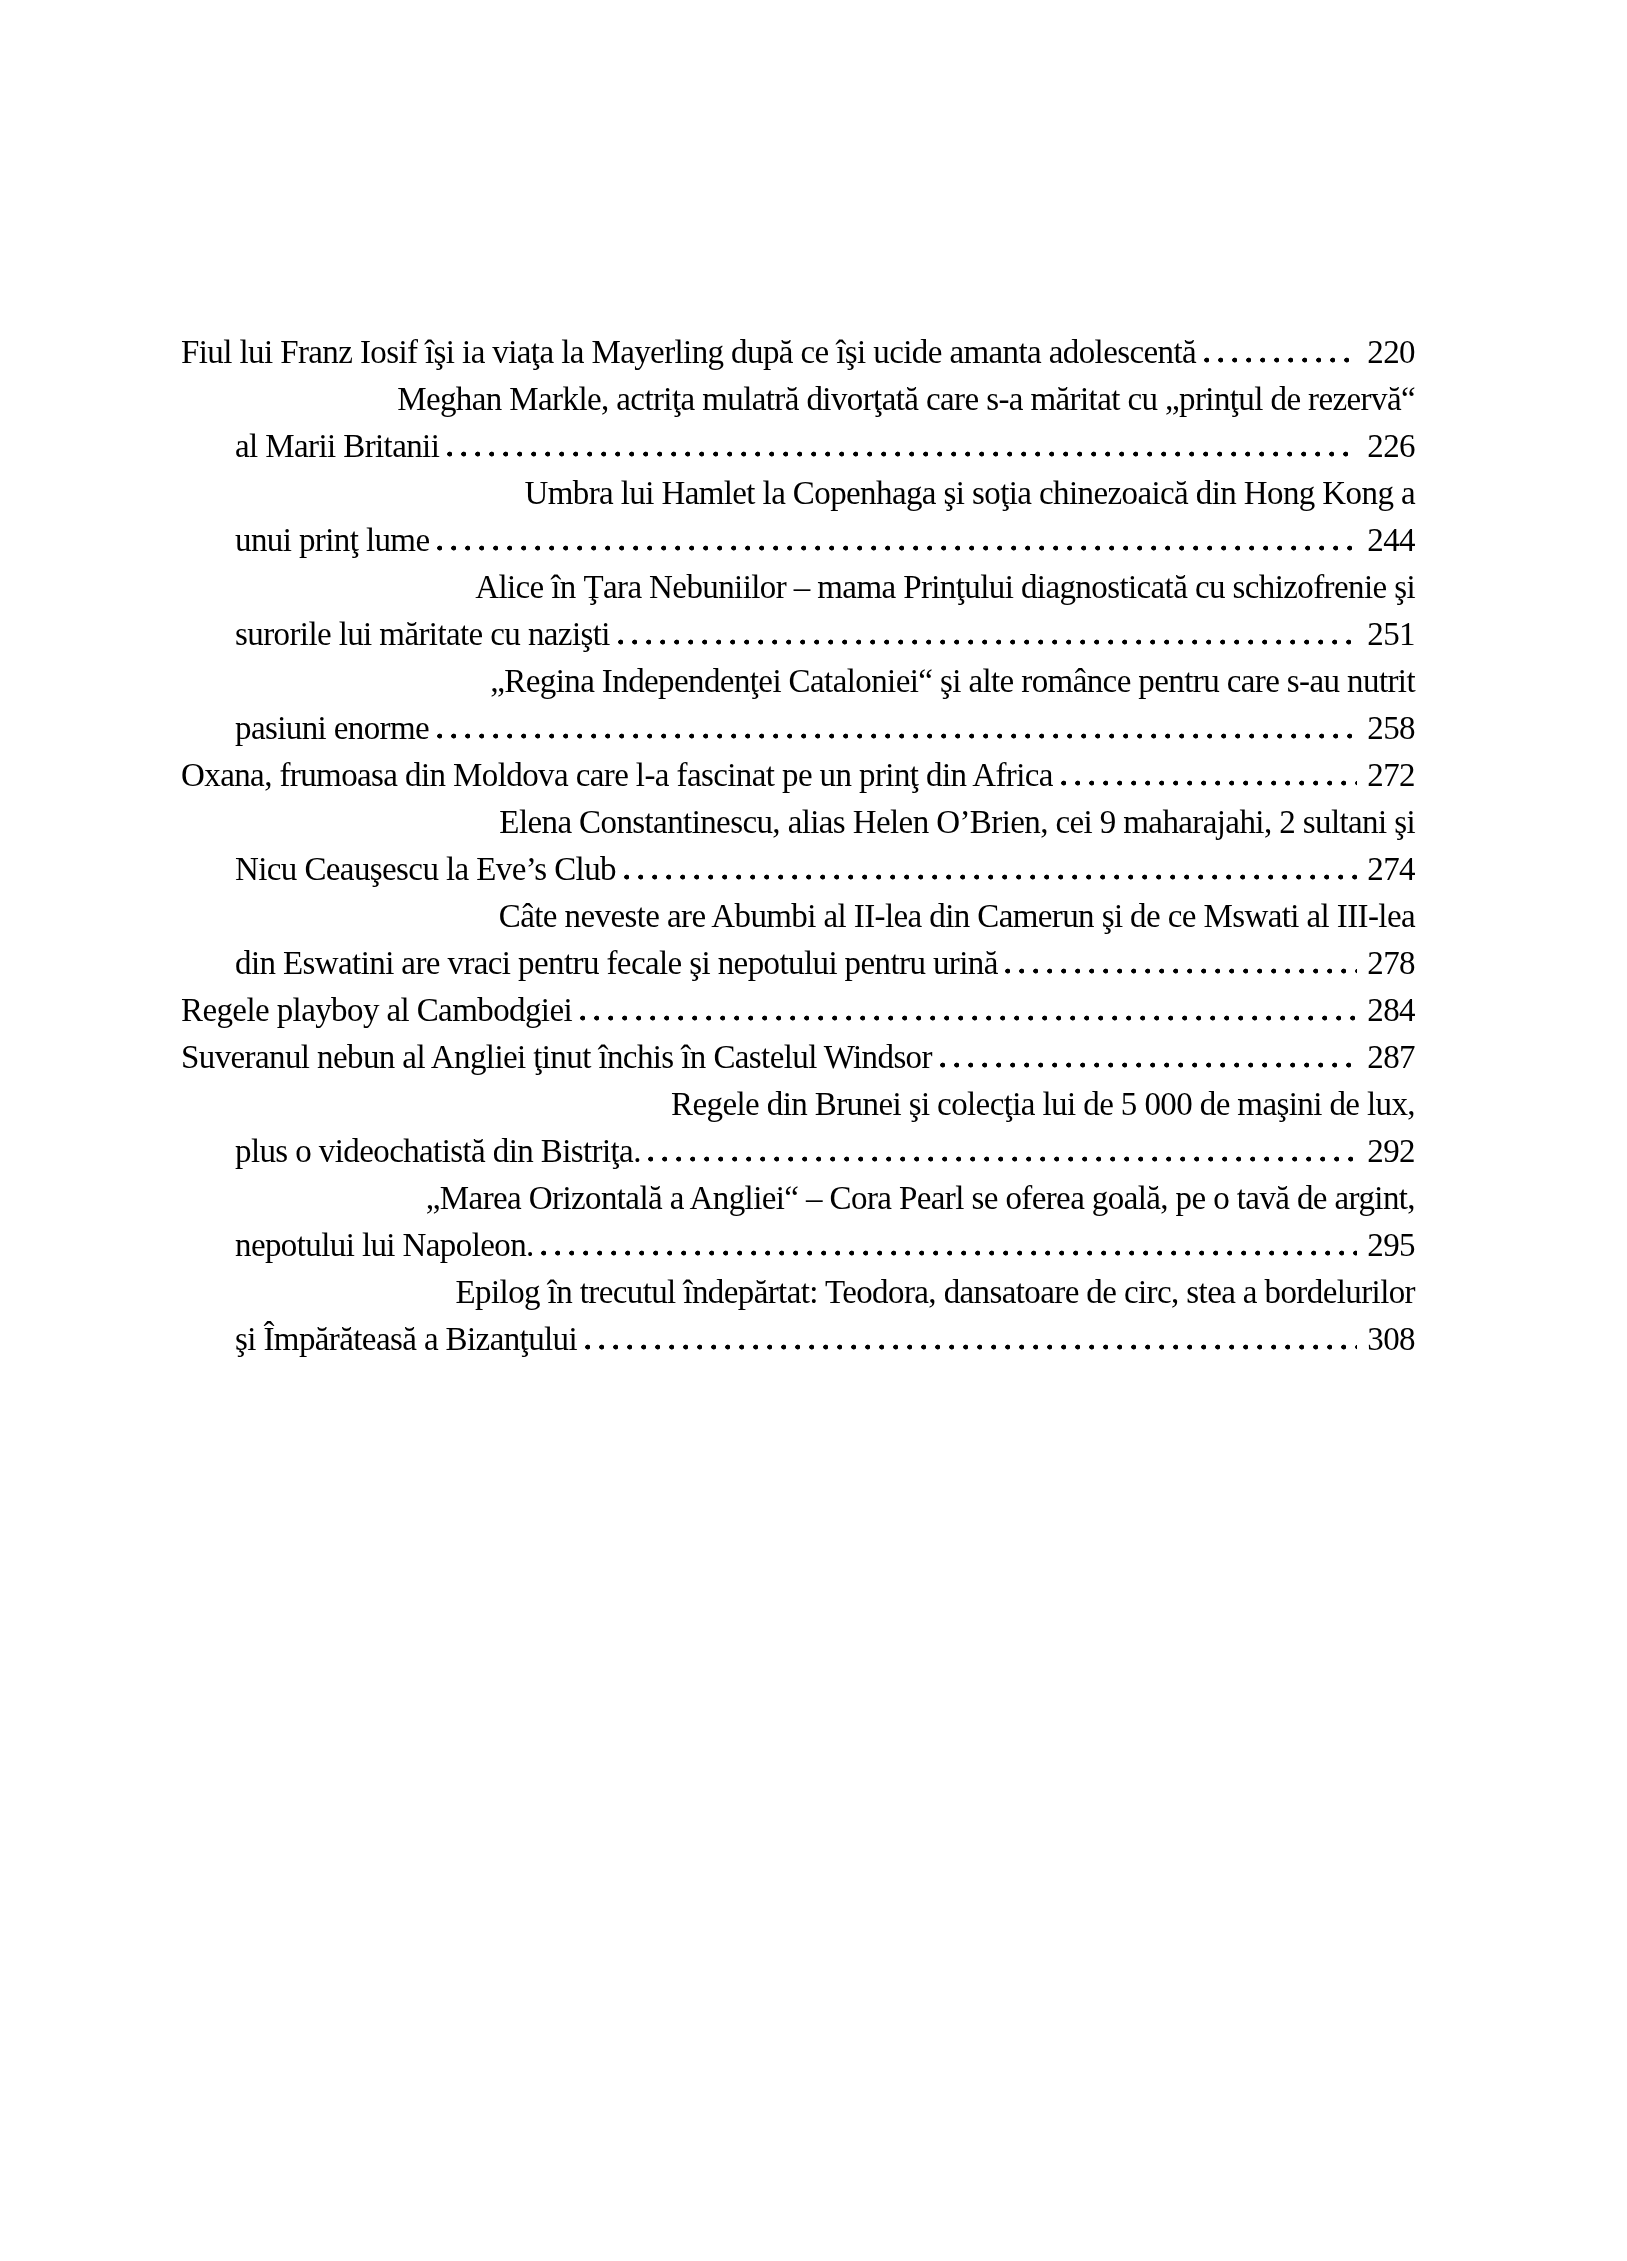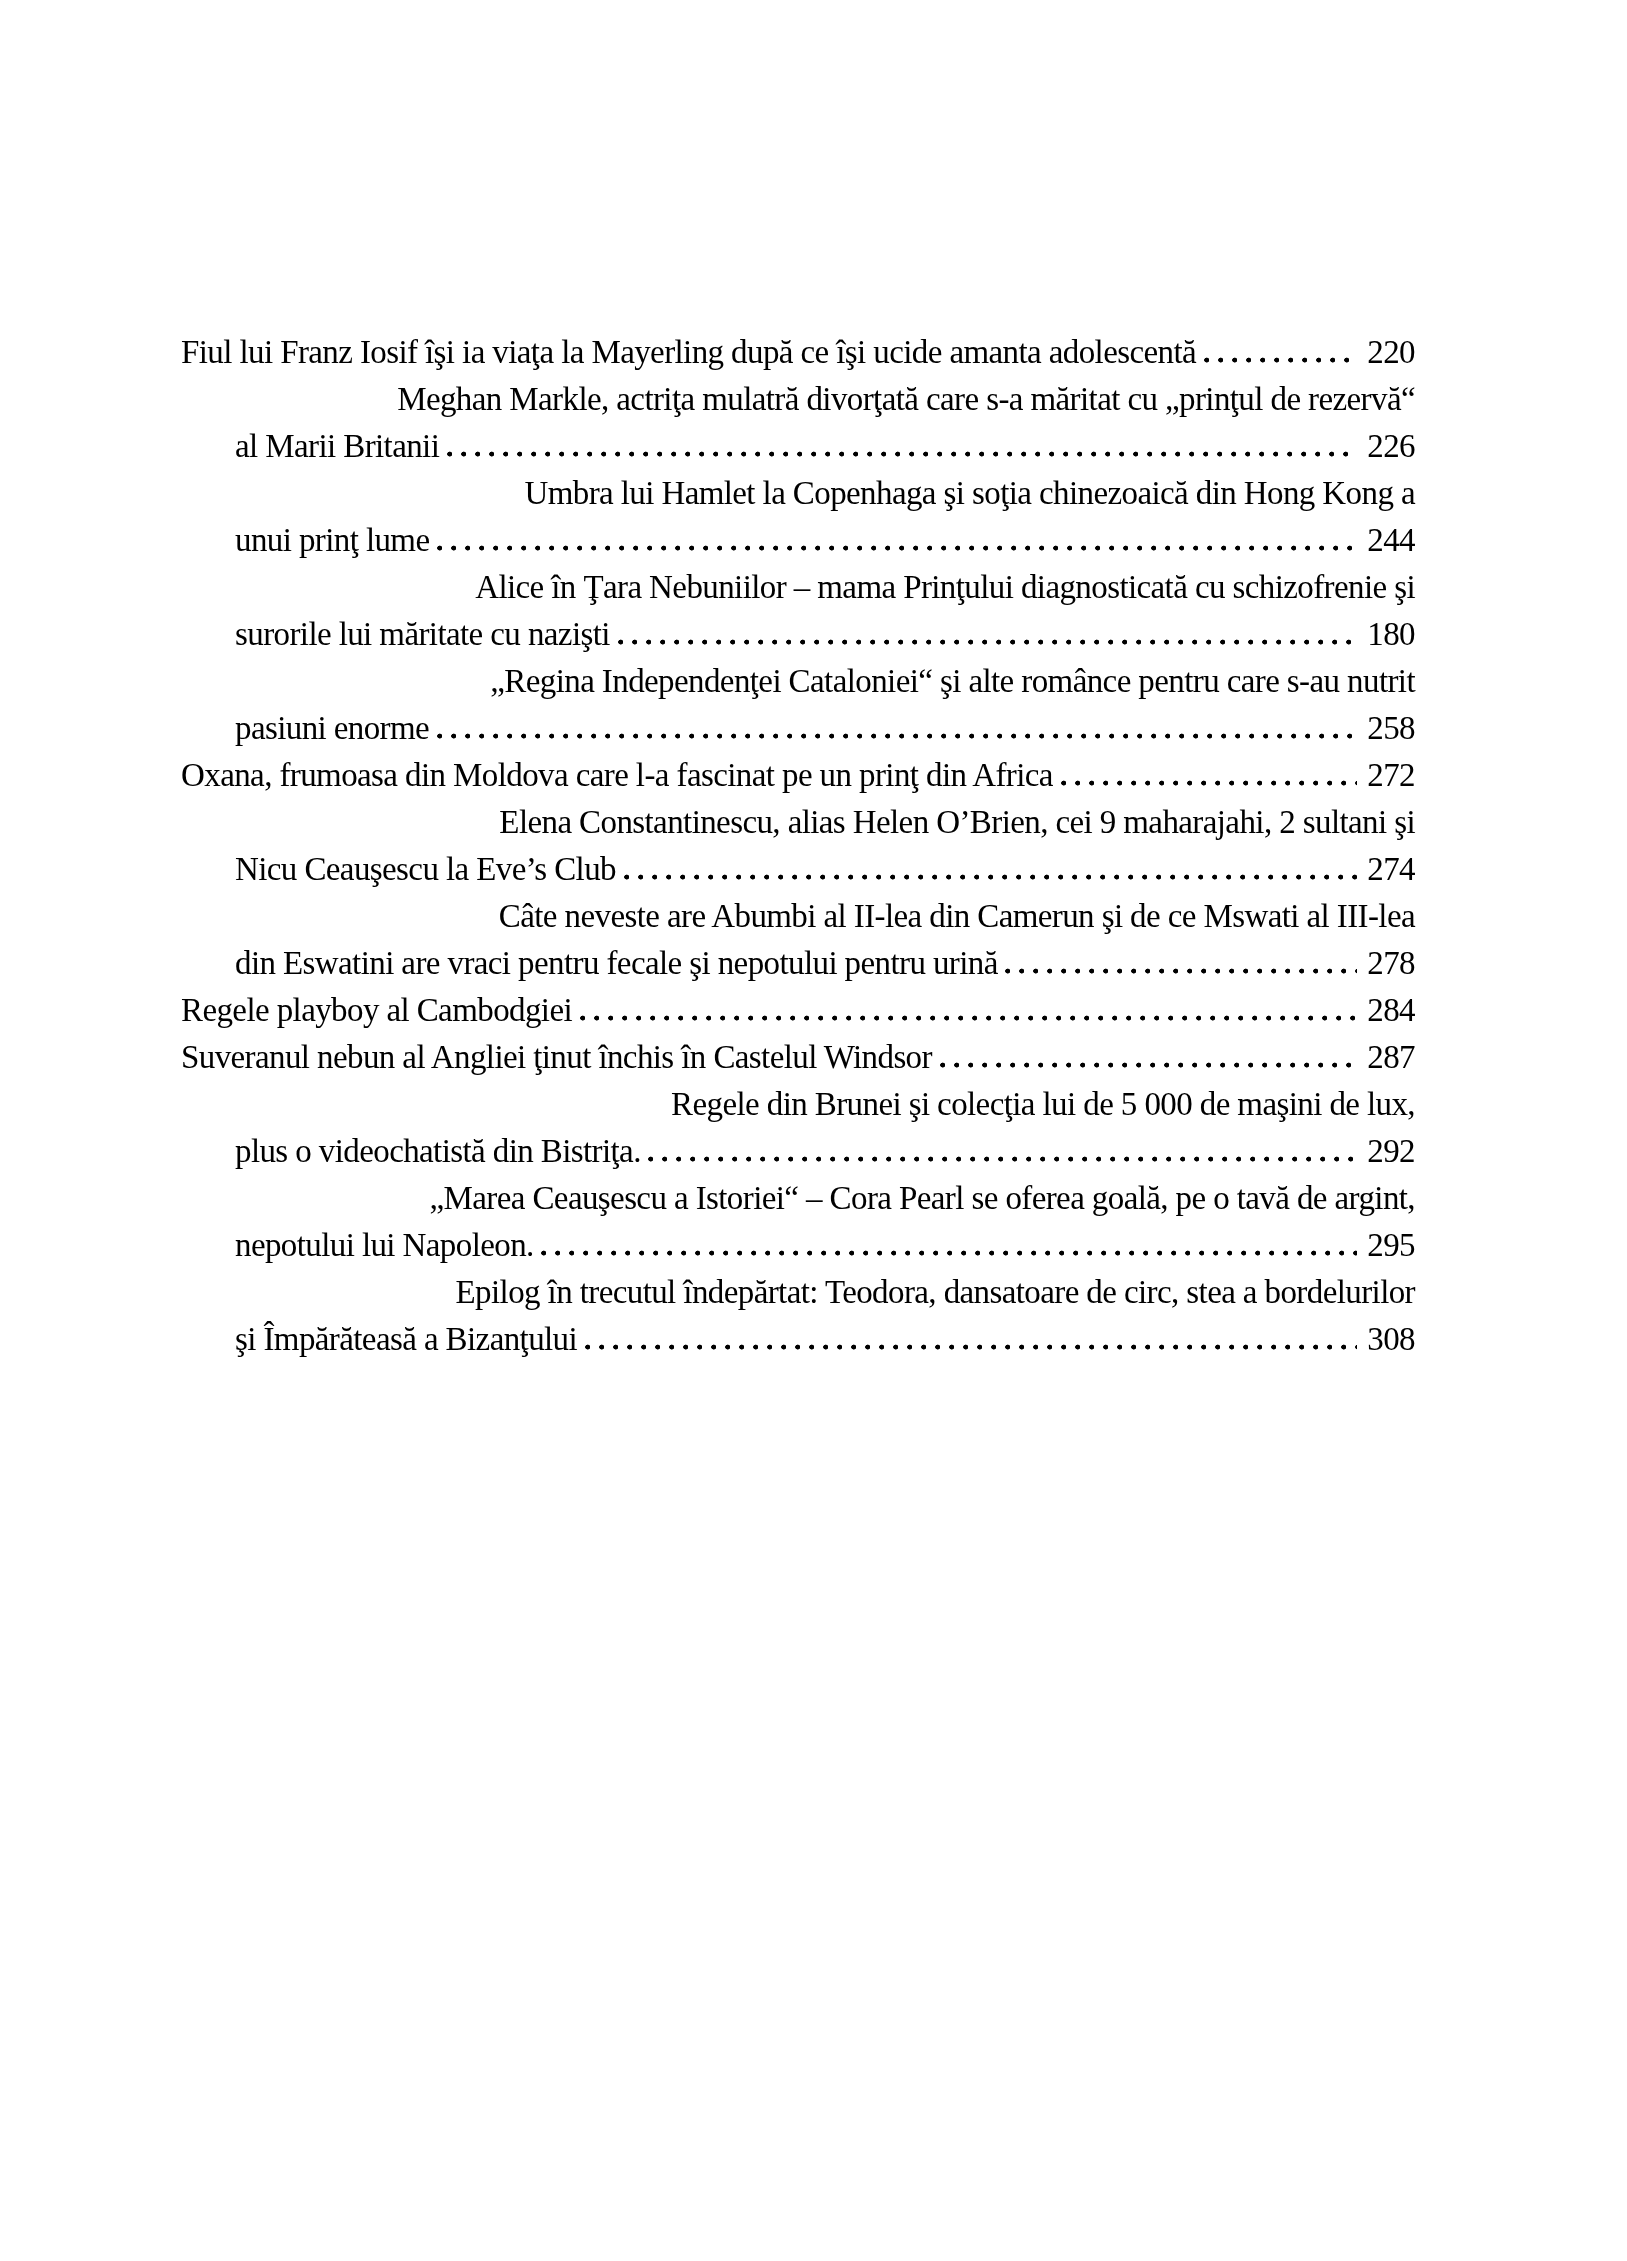--- a/index.html
+++ b/index.html
@@ -76,21 +76,21 @@
     <span class="page">244</span>
   </div>
 
   <div class="row">
     <span class="t">Alice în Ţara Nebuniilor – mama Prinţului diagnosticată cu schizofrenie şi</span>
   </div>
 
   <div class="row indent">
     <span class="t">surorile lui măritate cu nazişti</span>
     <span class="leader"></span>
-    <span class="page">180</span>
+    <span class="page">251</span>
   </div>
 
   <div class="row">
     <span class="t">„Regina Independenţei Cataloniei“ şi alte românce pentru care s-au nutrit</span>
   </div>
 
   <div class="row indent">
     <span class="t">pasiuni enorme</span>
     <span class="leader"></span>
     <span class="page">258</span>
@@ -139,21 +139,21 @@
     <span class="t">Regele din Brunei şi colecţia lui de 5 000 de maşini de lux,</span>
   </div>
 
   <div class="row indent">
     <span class="t">plus o videochatistă din Bistriţa.</span>
     <span class="leader"></span>
     <span class="page">292</span>
   </div>
 
   <div class="row">
-    <span class="t">„Marea Ceauşescu a Istoriei“ – Cora Pearl se oferea goală, pe o tavă de argint,</span>
+    <span class="t">„Marea Orizontală a Angliei“ – Cora Pearl se oferea goală, pe o tavă de argint,</span>
   </div>
 
   <div class="row indent">
     <span class="t">nepotului lui Napoleon.</span>
     <span class="leader"></span>
     <span class="page">295</span>
   </div>
 
 
   <div class="row">

